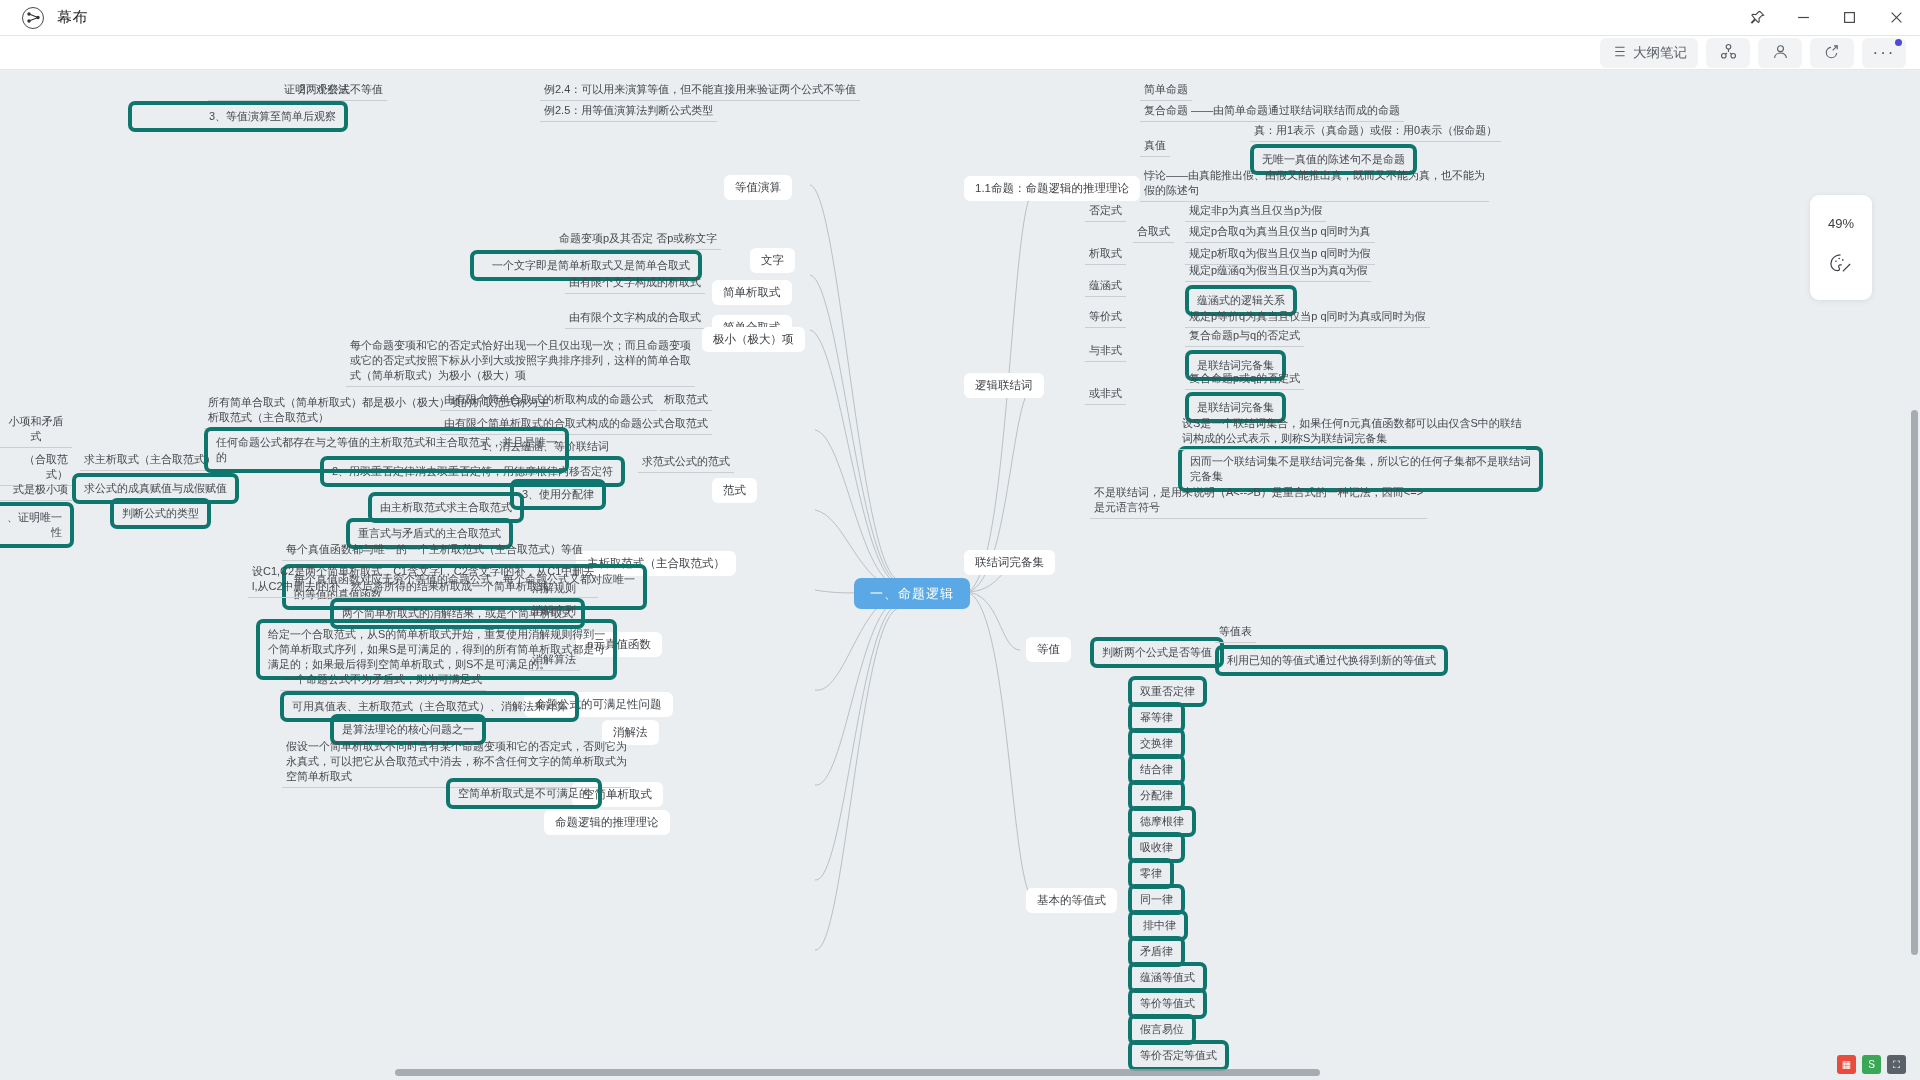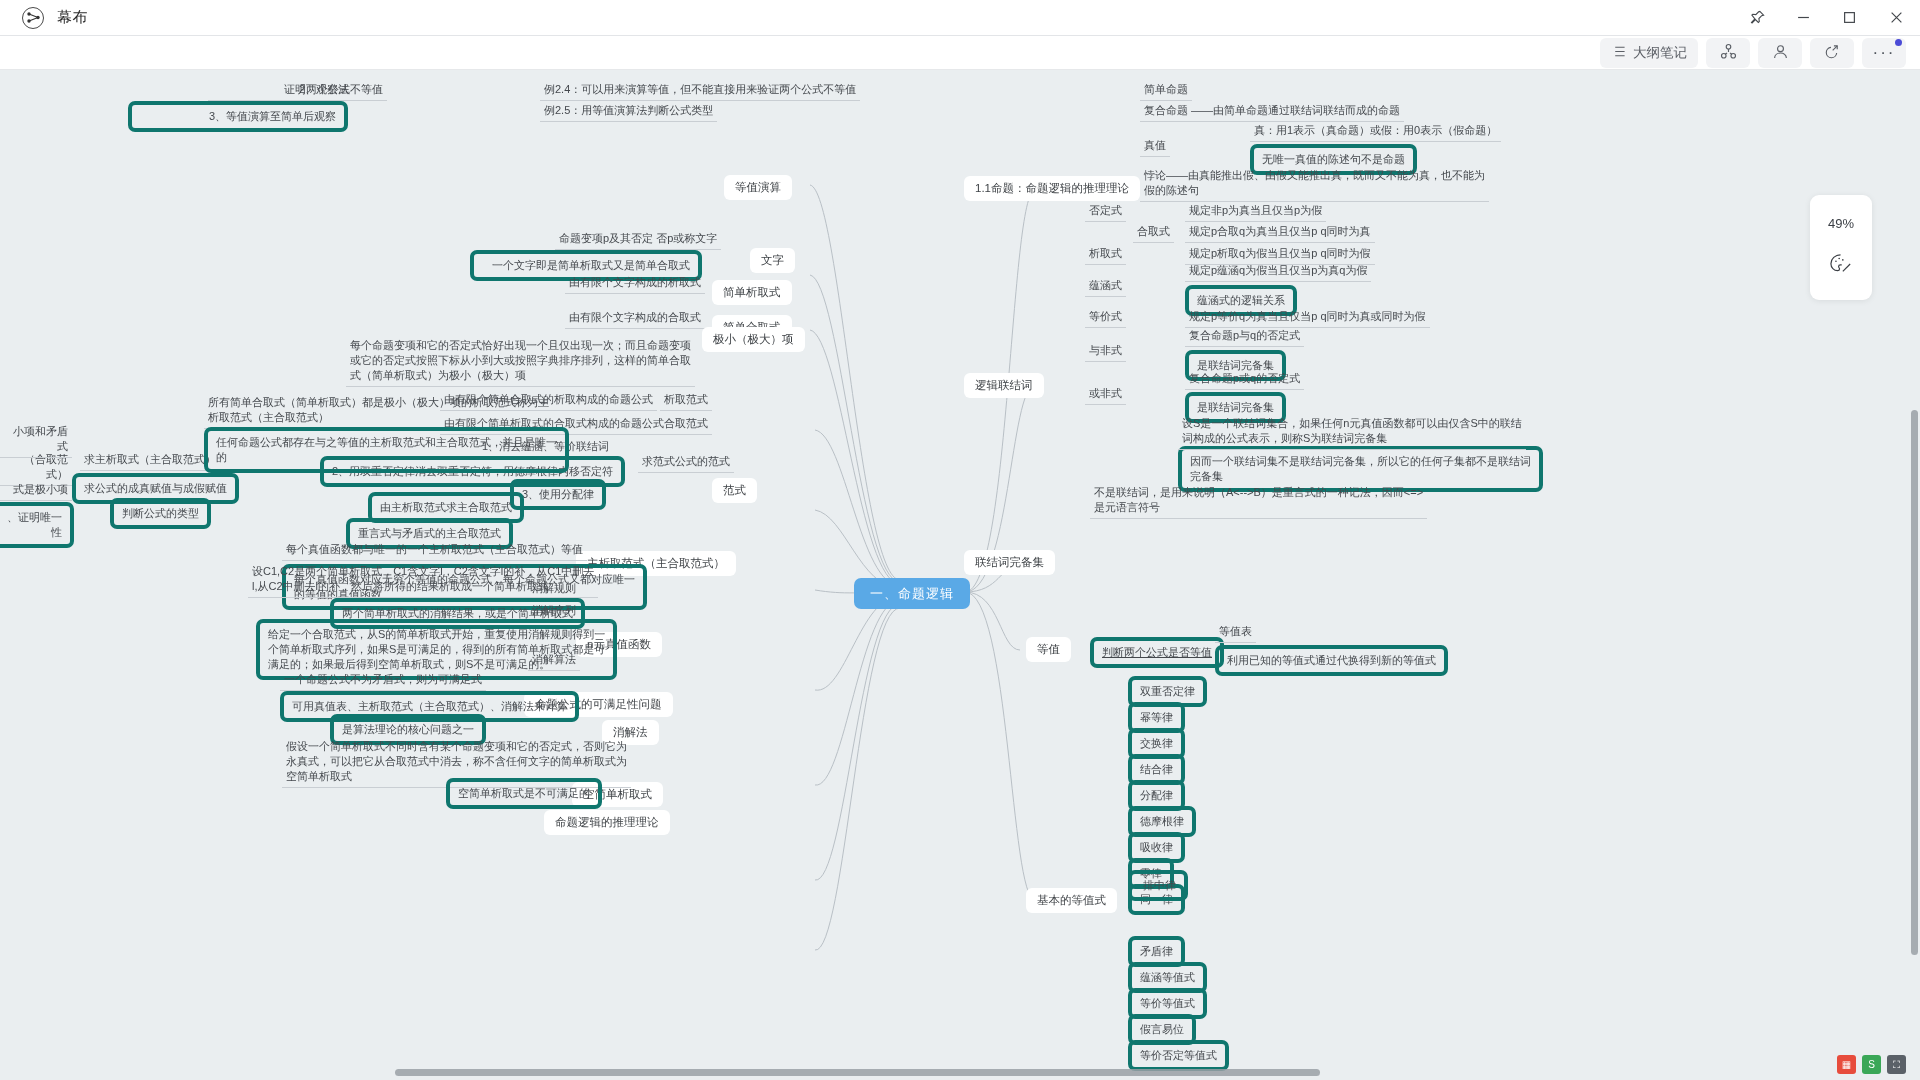--- a/index.html
+++ b/index.html
@@ -266,35 +266,35 @@
 
   <div class="node white" style="left:964px; top:480px;">联结词完备集</div>
   <div class="node boxed" style="left:1178px; top:376px;">因而一个联结词集不是联结词完备集，所以它的任何子集都不是联结词
 完备集</div>
   <div class="node leafline" style="left:1178px; top:344px;">设S是一个联结词集合，如果任何n元真值函数都可以由仅含S中的联结
 词构成的公式表示，则称S为联结词完备集</div>
 
   <div class="node white" style="left:1026px; top:567px;">等值</div>
   <div class="node leafline" style="left:1090px; top:413px;">不是联结词，是用来说明（A&lt;--&gt;B）是重言式的一种记法，因而&lt;=&gt;
 是元语言符号</div>
-  <div class="node boxed" style="left:1090px; top:567px;text-decoration:underline;">判断两个公式是否等值</div>
+  <div class="node boxed" style="left:1090px; top:567px;">判断两个公式是否等值</div>
   <div class="node leafline" style="left:1215px; top:552px;">等值表</div>
   <div class="node boxed" style="left:1215px; top:575px;">利用已知的等值式通过代换得到新的等值式</div>
 
   <div class="node white" style="left:1026px; top:818px;"><span>基本的等值式</span></div>
   <div class="node boxed" style="left:1128px; top:606px;">双重否定律</div>
   <div class="node boxed" style="left:1128px; top:632px;">幂等律</div>
   <div class="node boxed" style="left:1128px; top:658px;">交换律</div>
   <div class="node boxed" style="left:1128px; top:684px;">结合律</div>
   <div class="node boxed" style="left:1128px; top:710px;">分配律</div>
   <div class="node boxed" style="left:1128px; top:736px;">德摩根律</div>
   <div class="node boxed" style="left:1128px; top:762px;">吸收律</div>
   <div class="node boxed" style="left:1128px; top:788px;">零律</div>
   <div class="node boxed" style="left:1128px; top:814px;">同一律</div>
-  <div class="node boxed" style="left:1128px; top:800px;padding-left:11px;">排中律</div>
+  <div class="node boxed" style="left:1128px; top:840px;padding-left:11px;">排中律</div>
   <div class="node boxed" style="left:1128px; top:866px;">矛盾律</div>
   <div class="node boxed" style="left:1128px; top:892px;">蕴涵等值式</div>
   <div class="node boxed" style="left:1128px; top:918px;">等价等值式</div>
   <div class="node boxed" style="left:1128px; top:944px;">假言易位</div>
   <div class="node boxed" style="left:1128px; top:970px;">等价否定等值式</div>
 
   <div class="node white" style="left:724px; top:105px;">等值演算</div>
   <div class="node leafline ralign" style="left:208px; top:10px; width:145px;">2、观察法</div>
   <div class="node boxed ralign" style="left:128px; top:31px; width:220px;">3、等值演算至简单后观察</div>
   <div class="node leafline" style="left:280px; top:10px;">证明两个公式不等值</div>
@@ -321,21 +321,21 @@
   <div class="node leafline" style="left:660px; top:344px;">合取范式</div>
   <div class="node leafline" style="left:440px; top:344px;">由有限个简单析取式的合取式构成的命题公式</div>
   <div class="node leafline" style="left:638px; top:382px;">求范式公式的范式</div>
   <div class="node leafline" style="left:478px; top:367px;">1、消去蕴涵、等价联结词</div>
   <div class="node boxed" style="left:320px; top:386px;">2、用双重否定律消去双重否定符，用德摩根律内移否定符</div>
   <div class="node boxed" style="left:510px; top:409px;">3、使用分配律</div>
 
   <div class="node white" style="left:576px; top:481px;">主析取范式（主合取范式）</div>
   <div class="node leafline ralign" style="left:0px; top:380px; width:72px;">（合取范式）</div>
   <div class="node leafline ralign" style="left:0px; top:410px; width:72px;">式是极小项</div>
-  <div class="node leafline ralign" style="left:0px; top:352px; width:72px;">小项和矛盾式</div>
+  <div class="node leafline ralign" style="left:0px; top:342px; width:72px;text-align:center;">小项和矛盾式</div>
   <div class="node boxed ralign" style="left:-6px; top:432px; width:80px;">、证明唯一性</div>
   <div class="node leafline" style="left:80px; top:380px;">求主析取式（主合取范式）</div>
   <div class="node boxed" style="left:72px; top:403px;">求公式的成真赋值与成假赋值</div>
   <div class="node boxed" style="left:110px; top:428px;">判断公式的类型</div>
   <div class="node leafline" style="left:204px; top:323px;">所有简单合取式（简单析取式）都是极小（极大）项的析取范式称为主
 析取范式（主合取范式）</div>
   <div class="node boxed" style="left:204px; top:357px;">任何命题公式都存在与之等值的主析取范式和主合取范式，并且是唯一
 的</div>
   <div class="node boxed" style="left:346px; top:422px;margin-left:22px;">由主析取范式求主合取范式</div>
   <div class="node boxed" style="left:346px; top:448px;">重言式与矛盾式的主合取范式</div>

